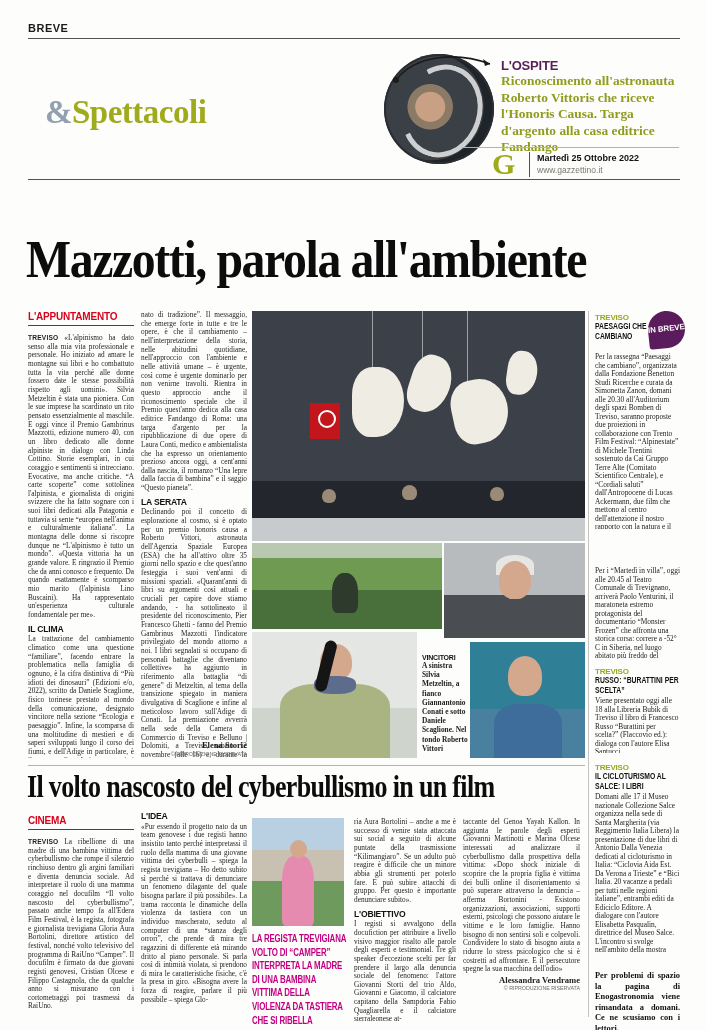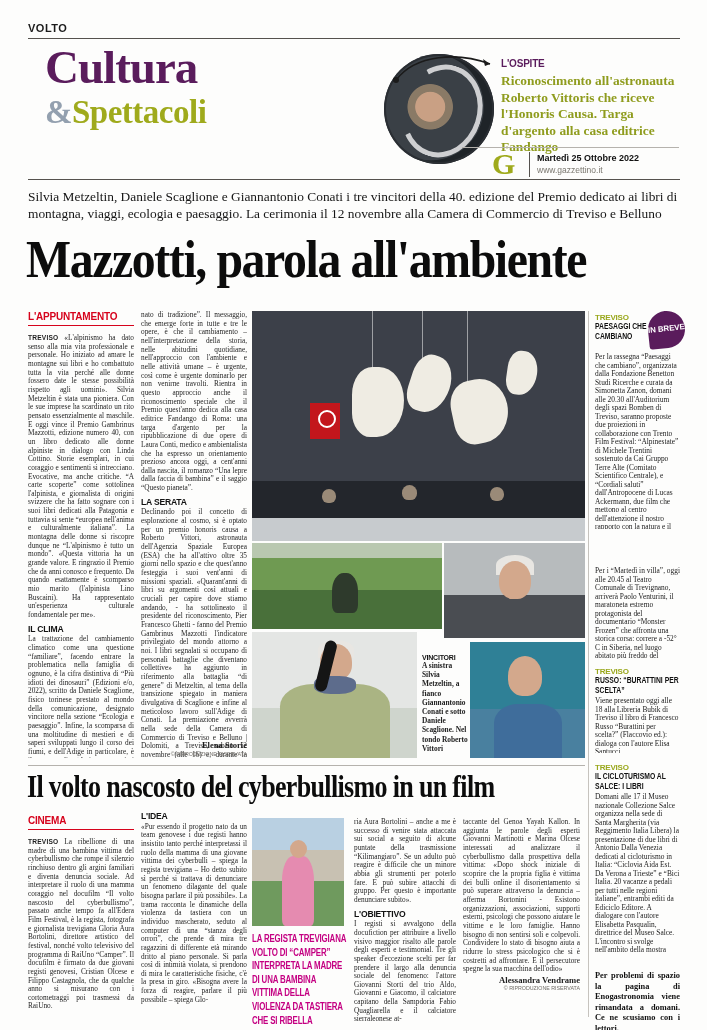--- a/index.html
+++ b/index.html
@@ -15,21 +15,21 @@
   .masthead-1{left:45px;top:44px;font-size:47px;font-weight:bold;color:#5a1c5c;line-height:1;letter-spacing:-1px;}
   .masthead-2{left:45px;top:96px;font-size:33px;font-weight:bold;line-height:1;letter-spacing:-.5px;}
   .amp{color:#93a0af;}
   .masthead-green{color:#9faa1c;}
 
   .guest-photo{left:384px;top:54px;width:110px;height:110px;border-radius:50%;
      background:radial-gradient(circle at 42% 48%, #c9a084 0 17%, #8a7a66 18% 26%, #3a4046 27% 62%, #1f2428 63%);
      box-shadow:inset 0 0 0 2px #2a2e33;}
   .guest-helmet{position:absolute;left:18px;top:10px;width:70px;height:84px;border:5px solid #e8e9ea;
      border-radius:50%;border-left-color:transparent;transform:rotate(18deg);opacity:.85;}
-  .guest-kicker{left:501px;top:58px;font-size:10px;font-weight:bold;color:#5a1c5c;letter-spacing:-.2px;}
+  .guest-kicker{left:501px;top:58px;font-size:13px;font-weight:bold;color:#5a1c5c;letter-spacing:-.2px;}
   .guest-text{left:501px;top:73px;width:182px;font-size:13.4px;line-height:16.6px;font-weight:bold;color:#8f9c1e;}
   .guest-rule{left:462px;top:147px;width:217px;}
   .g-logo{left:492px;top:149px;font-size:30px;font-weight:bold;color:#9faa1c;line-height:1;}
   .g-div{left:529px;top:152px;width:1px;height:25px;background:#55524e;position:absolute;}
   .g-date{left:537px;top:153px;font-size:9px;font-weight:bold;color:#111;}
   .g-site{left:537px;top:165px;font-size:8.5px;color:#7a776f;}
 
   .standfirst{left:28px;top:188px;width:652px;font-size:13.4px;line-height:17.4px;color:#161616;}
   .headline{left:26px;top:229px;font-size:53px;font-weight:bold;color:#0c0c0c;white-space:nowrap;
      letter-spacing:-1.5px;transform:scaleX(.9);transform-origin:0 0;}
@@ -99,24 +99,23 @@
   .dress{position:absolute;left:30px;top:38px;width:32px;height:70px;background:#e58bb0;border-radius:35% 35% 10% 10%;}
   .d-head{position:absolute;left:38px;top:22px;width:17px;height:18px;background:#d3a88c;border-radius:50%;}
   .pink-caption{left:252px;top:932px;width:120px;font-family:"Liberation Sans",sans-serif;font-weight:bold;
      font-size:10px;line-height:13.6px;color:#c40082;transform:scaleX(.79);transform-origin:0 0;letter-spacing:-.2px;}
 </style>
 </head>
 <body>
 
 <div class="page">
 
-  <div class="abs pageno sans">VOLTO</div>
+  <div class="abs pageno sans">BREVE</div>
   <div class="rule" style="left:28px;top:38px;width:652px;"></div>
 
-  <div class="abs masthead-1">Cultura</div>
   <div class="abs masthead-2">
     <span class="amp">&amp;</span><span class="masthead-green">Spettacoli</span>
   </div>
   <div class="rule" style="left:28px;top:179px;width:652px;"></div>
 
   <div class="abs guest-photo">
     <div class="guest-helmet"></div>
   </div>
   <svg class="abs" style="left:388px;top:50px;" width="112" height="34">
     <path d="M8,30 C 28,4 70,2 102,14" stroke="#1b1b1b" stroke-width="1.6" fill="none"></path>
@@ -124,21 +123,20 @@
     <path d="M102,14 l-7,-5 l2,7 z" fill="#1b1b1b"></path>
   </svg>
   <div class="abs guest-kicker sans">L'OSPITE</div>
   <div class="abs guest-text">Riconoscimento all'astronauta Roberto Vittoris che riceve l'Honoris Causa. Targa d'argento alla casa editrice Fandango</div>
   <div class="rule-light guest-rule"></div>
   <div class="abs g-logo">G</div>
   <div class="g-div"></div>
   <div class="abs g-date sans">Martedì 25 Ottobre 2022</div>
   <div class="abs g-site sans">www.gazzettino.it</div>
 
-  <div class="abs standfirst">Silvia Metzeltin, Daniele Scaglione e Giannantonio Conati i tre vincitori della 40. edizione del Premio dedicato ai libri di montagna, viaggi, ecologia e paesaggio. La cerimonia il 12 novembre alla Camera di Commercio di Treviso e Belluno</div>
   <div class="abs headline">Mazzotti, parola all'ambiente</div>
 
   <div class="abs m-kicker kicker">L'APPUNTAMENTO</div>
   <div class="abs m-col1 body-text">
     <span class="dateline">TREVISO</span>
     <span>«L'alpinismo ha dato senso alla mia vita professionale e personale. Ho iniziato ad amare le montagne sui libri e ho combattuto tutta la vita perché alle donne fossero date le stesse possibilità rispetto agli uomini». Silvia Metzeltin è stata una pioniera. Con le sue imprese ha scardinato un rito pensato essenzialmente al maschile. E oggi vince il Premio Gambrinus Mazzotti, edizione numero 40, con un libro dedicato alle donne alpiniste in dialogo con Linda Cottino. Storie esemplari, in cui coraggio e sentimenti si intrecciano. Evocative, ma anche critiche. “A carte scoperte” come sottolinea l'alpinista, e giornalista di origini svizzere che ha fatto sognare con i suoi libri dedicati alla Patagonia e tuttavia si sente “europea nell'anima e culturalmente italiana”. La montagna delle donne si riscopre dunque ne “L'alpinismo è tutto un mondo”. «Questa vittoria ha un grande valore. E ringrazio il Premio che da anni conosco e frequento. Da quando esattamente è scomparso mio marito (l'alpinista Lino Buscaini). Ha rappresentato un'esperienza culturale fondamentale per me».</span>
     <div class="subhead">IL CLIMA</div>
     <span>La trattazione del cambiamento climatico come una questione “familiare”, facendo entrare la problematica nella famiglia di ognuno, è la cifra distintiva di “Più idioti dei dinosauri” (Edizioni e/o, 2022), scritto da Daniele Scaglione, fisico torinese prestato al mondo della comunicazione, designato vincitore nella sezione “Ecologia e paesaggio”. Infine, la scomparsa di una moltitudine di mestieri e di saperi sviluppati lungo il corso dei fiumi, e dell'Adige in particolare, è il tema di “Arti e mestieri sull'Adige. Dalle Valli tirolesi all'Adriatico” dello scrittore e insegnante veronese Giannantonio Conati, selezionato per la sezione “Artigia-</span>
   </div>
   <div class="abs m-col2 body-text">

